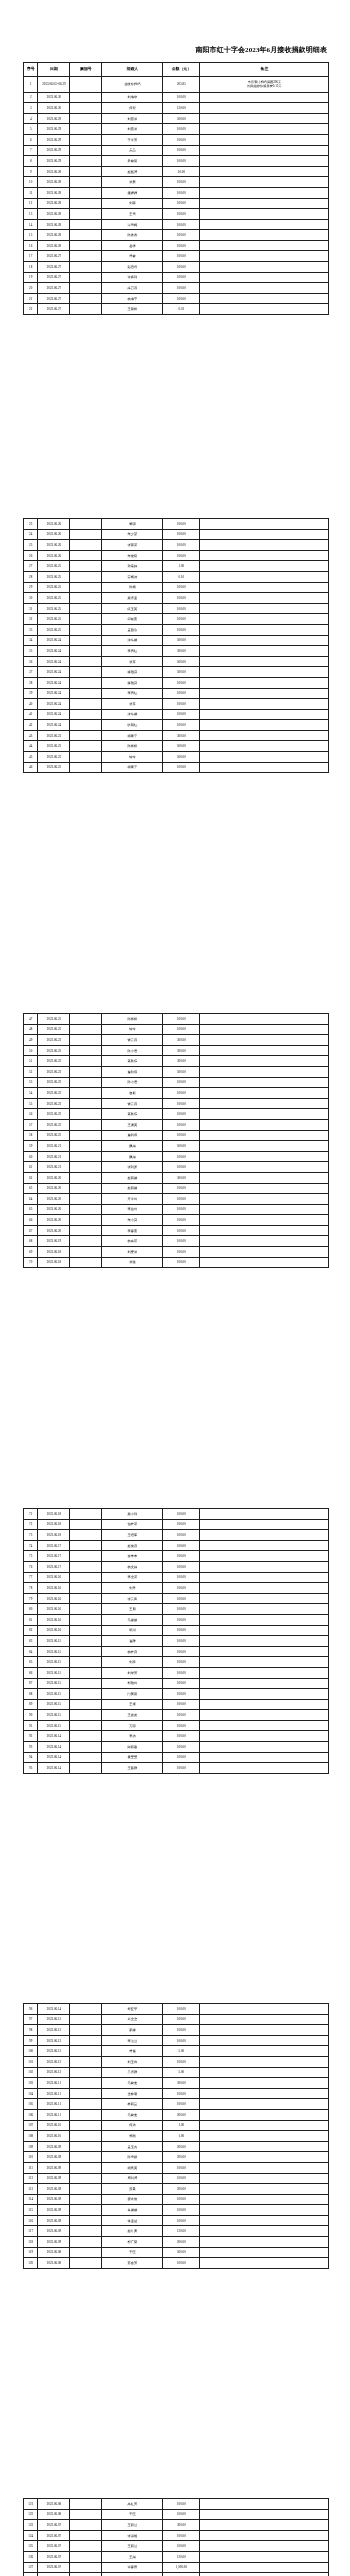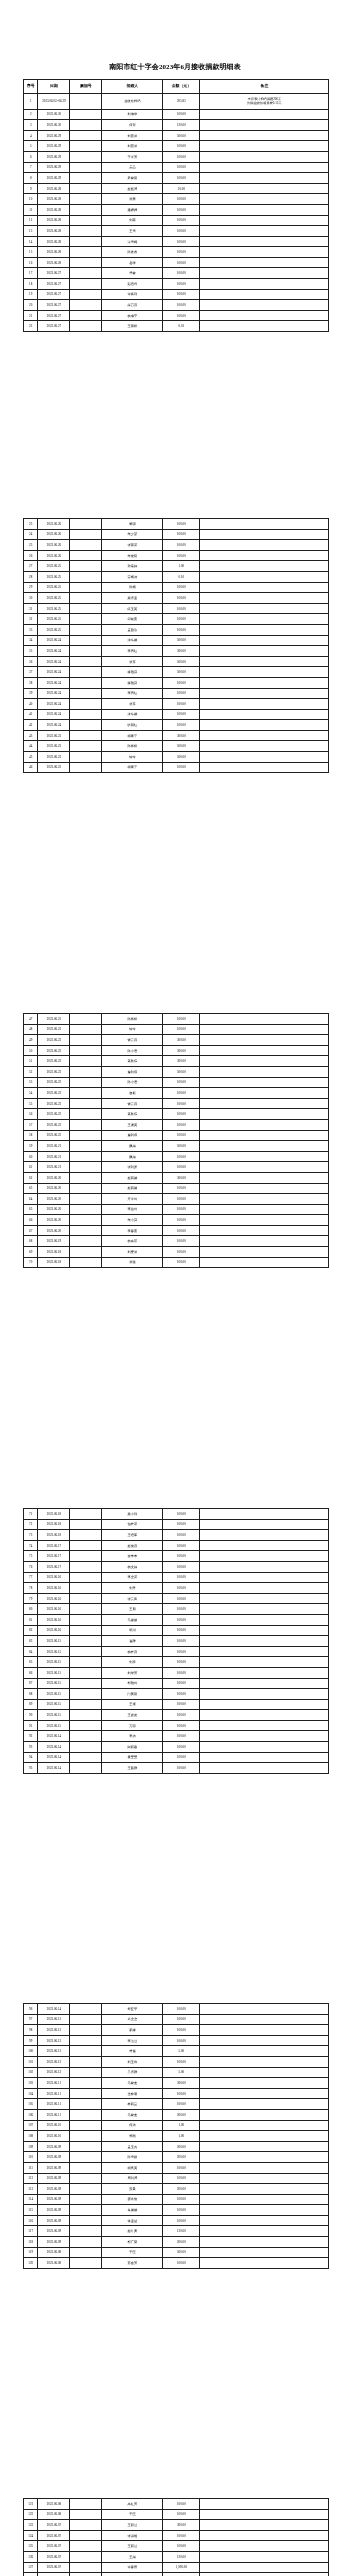--- a/index.html
+++ b/index.html
@@ -14,25 +14,25 @@
   }
   .page {
     width: 350px;
     height: 495px;
     position: relative;
     overflow: hidden;
     padding: 0 23px;
   }
   .page.first { }
   .doc-title {
-    text-align: center;
+    text-align: right;
     font-size: 7px;
     font-weight: bold;
     letter-spacing: 0.1px;
-    padding-top: 62px;
+    padding-top: 45px;
     padding-bottom: 7.2px;
     font-family: "Liberation Serif", "DejaVu Serif", serif;
   }
   table.grid {
     width: 100%;
     border-collapse: collapse;
     table-layout: fixed;
   }
   table.grid td, table.grid th {
     border: 0.5px solid #202020;

